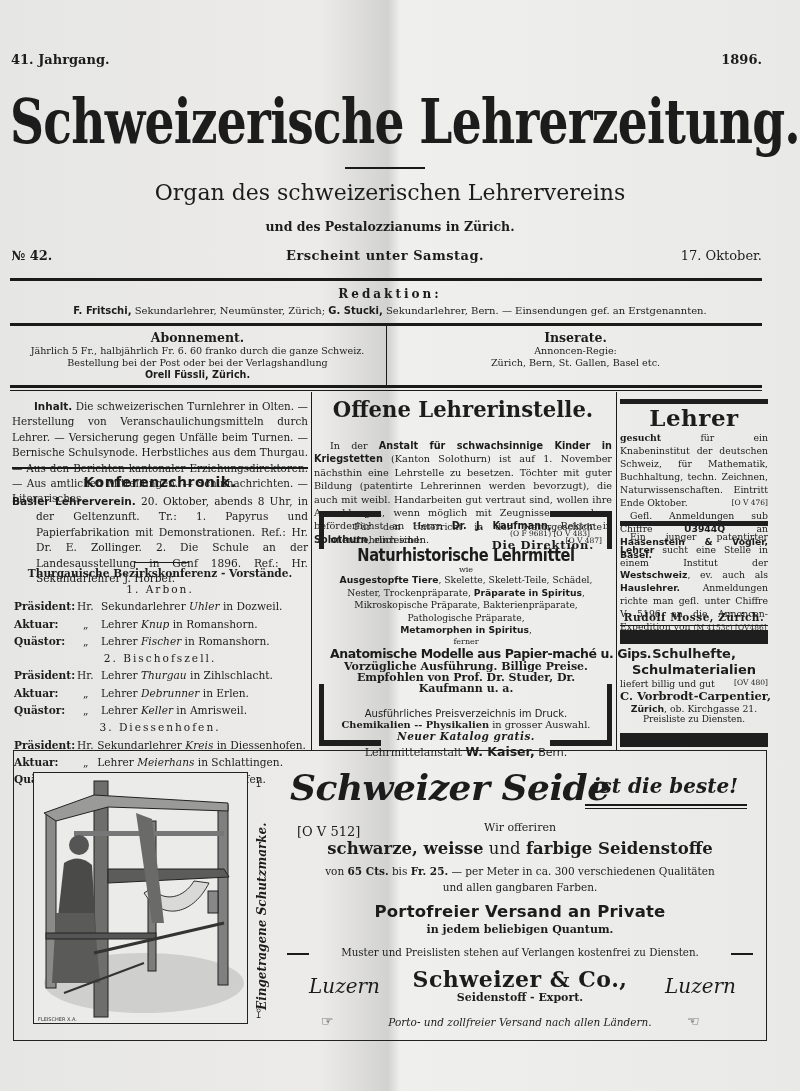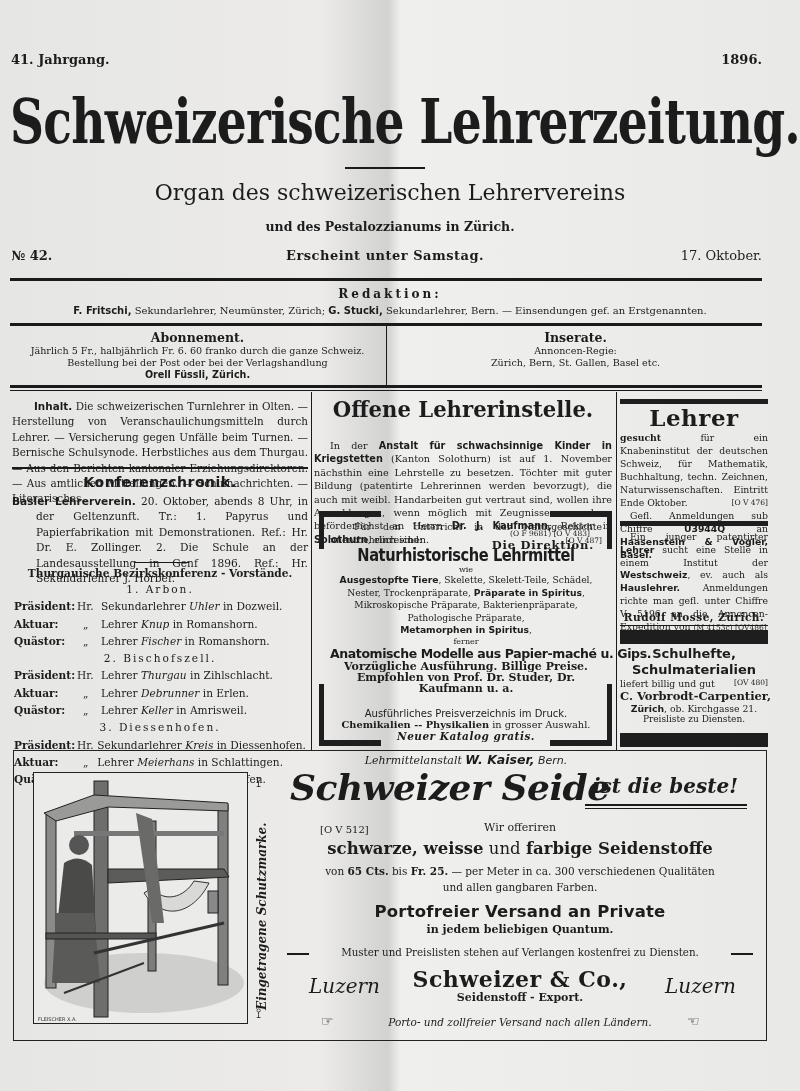--- a/index.html
+++ b/index.html
@@ -195,21 +195,21 @@
     <div class="center" style="font-size:9.2px; line-height:12.5px;">
       <b class="sans">Ausgestopfte Tiere</b><span>, Skelette, Skelett-Teile, Schädel, Nester, Trockenpräparate, </span><b class="sans">Präparate in Spiritus</b><span>, Mikroskopische Präparate, Bakterienpräparate, Pathologische Präparate,</span><br>
       <b class="sans">Metamorphen in Spiritus</b><span>,</span>
     </div>
     <div class="center" style="font-size:8px;">ferner</div>
     <div class="center sans bold" style="font-size:12.5px; letter-spacing:-0.4px; white-space:nowrap;">Anatomische Modelle aus Papier-maché u. Gips.</div>
     <div class="center" style="font-size:11px; line-height:11px; padding:0 4px;font-weight:bold;">Vorzügliche Ausführung. Billige Preise. Empfohlen von Prof. Dr. Studer, Dr. Kaufmann u. a.</div>
     <div class="center sans" style="font-size:10px; margin-top:14px;">Ausführliches Preisverzeichnis im Druck.</div>
     <div class="center" style="font-size:9.8px; white-space:nowrap;"><b>Chemikalien -- Physikalien</b><span> in grosser Auswahl.</span></div>
     <div class="center bold" style="font-size:10.5px; font-style:italic; letter-spacing:0.5px;">Neuer Katalog gratis.</div>
-    <div class="center" style="font-size:11px; margin-top:10px;font-style:italic;">
+    <div class="center" style="font-size:11px; margin-top:2px;">
       <span>Lehrmittelanstalt </span><b class="sans" style="font-size:12.5px;">W. Kaiser,</b><span class="sans"> Bern.</span>
     </div>
   </div>
 
   <div class="blackbar" style="left:620px; top:399px; width:148px; height:5px;"></div>
   <div class="abs" style="left:620px; top:404px; width:148px;">
     <div class="lehrer-h center">Lehrer</div>
     <div class="col-text" style="font-size:9.3px; line-height:13px;">
       <b>gesucht</b><span> für ein Knabeninstitut der deutschen Schweiz, für Mathematik, Buchhaltung, techn. Zeichnen, Naturwissenschaften. Eintritt Ende Oktober.</span>
       <span class="vsm" style="float:right;">[O V 476]</span>
@@ -269,21 +269,21 @@
   <div class="abs" style="left:256px; top:774px; font-size:14px;">⟟</div>
   <div class="vert">Eingetragene Schutzmarke.</div>
   <div class="abs" style="left:256px; top:1005px; font-size:14px;">⟟</div>
 
   <div class="abs" style="left:285px; top:766px; width:470px; height:270px;">
     <div class="seide-h" style="position:absolute; left:5px; top:0;">Schweizer Seide</div>
     <div class="beste" style="position:absolute; left:308px; top:8px;">ist die beste!</div>
     <div class="rule" style="left:300px; top:38px; width:162px; height:2px;"></div>
     <div class="rule" style="left:300px; top:42px; width:162px; height:1px;"></div>
 
-    <div class="vsm" style="position:absolute; left:12px; top:58px; font-size:10px;margin-left:23px;">[O V 512]</div>
+    <div class="vsm" style="position:absolute; left:12px; top:58px; font-size:13px;">[O V 512]</div>
     <div class="center" style="position:absolute; left:0; width:470px; top:55px; font-size:11px;">Wir offeriren</div>
     <div class="center" style="position:absolute; left:0; width:470px; top:73px; font-size:16.5px; white-space:nowrap;">
       <b>schwarze, weisse</b><span> und </span><b>farbige Seidenstoffe</b>
     </div>
     <div class="center" style="position:absolute; left:0; width:470px; top:99px; font-size:10.5px; white-space:nowrap;">
       <span>von </span><b>65 Cts.</b><span> bis </span><b>Fr. 25.</b><span> — per Meter in ca. 300 verschiedenen Qualitäten</span>
     </div>
     <div class="center" style="position:absolute; left:0; width:470px; top:115px; font-size:10.5px;">und allen gangbaren Farben.</div>
 
     <div class="porto center" style="position:absolute; left:0; width:470px; top:136px;">Portofreier Versand an Private</div>

